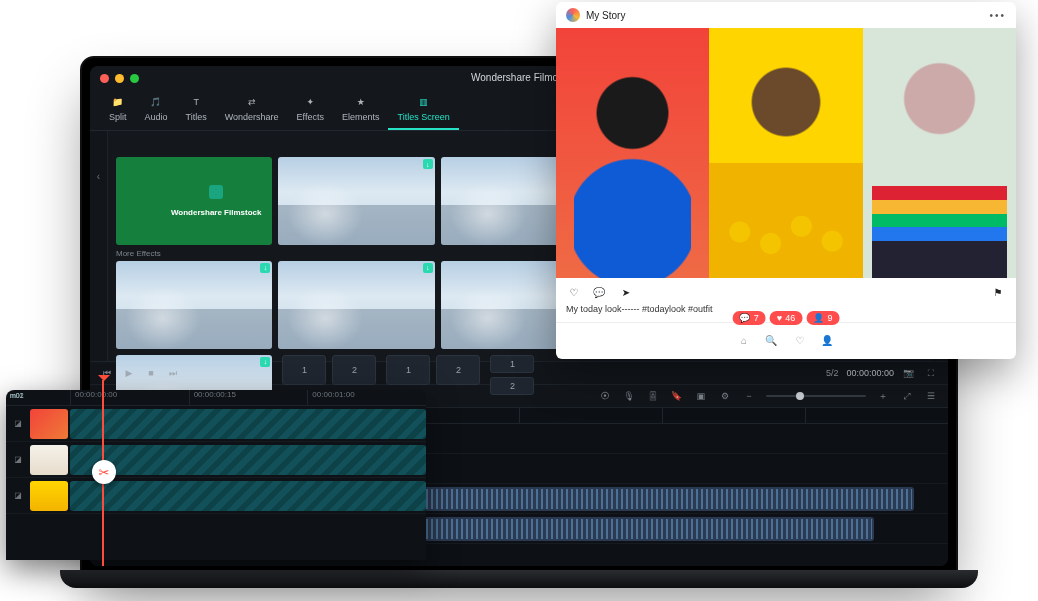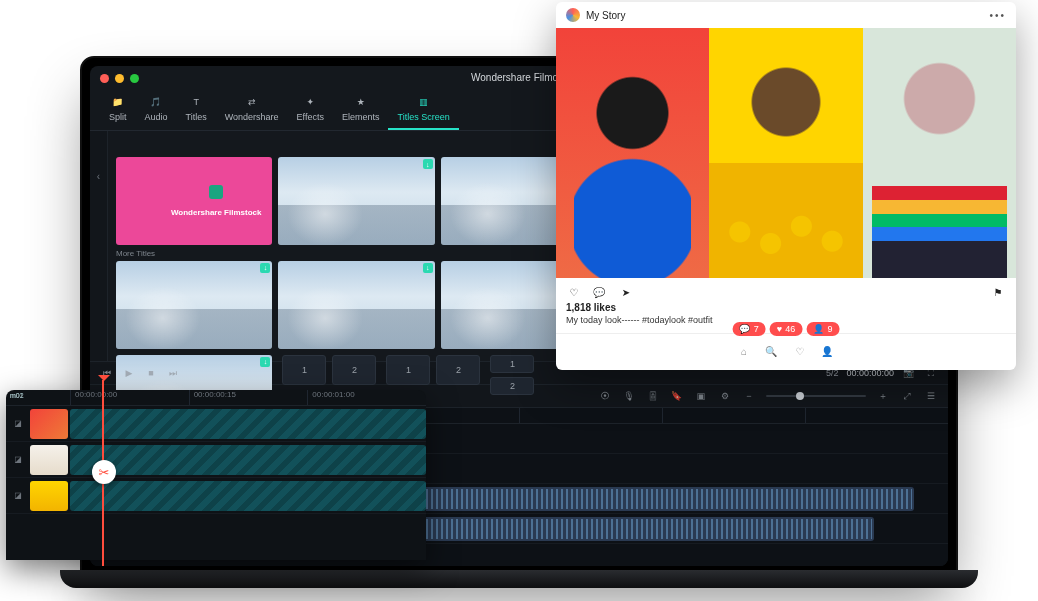--- a/index.html
+++ b/index.html
@@ -32,21 +32,21 @@
   .sidebar { width:18px; background:#12161b; border-right:1px solid #1d232a; }
   .sidebar2 { width:18px; background:#12161b; border-left:1px solid #1d232a;}
   .gallery { flex:1; padding:6px 8px; position:relative; }
   .search-row { display:flex; justify-content:flex-end; margin-bottom:4px;}
   .search { width:100px; background:#1a2027; border:1px solid #262d35; border-radius:3px; padding:2px 6px 2px 18px; font-size:9px; color:#aeb4bb; position:relative;}
   .search::before{content:"🔍"; position:absolute; left:4px; top:1px; font-size:9px; opacity:.6}
   .thumb-grid { display:grid; grid-template-columns: repeat(5, 1fr); gap:6px; }
   .thumb { aspect-ratio: 16/9; border-radius:3px; position:relative; overflow:hidden; background:linear-gradient(180deg,#b7cfe4 0%,#dde9f2 40%,#c2d6e6 100%); }
   .thumb::after{content:""; position:absolute; inset:0; background: radial-gradient(ellipse 40% 60% at 30% 65%, rgba(255,255,255,.5), transparent 60%), linear-gradient(180deg, transparent 55%, rgba(90,110,130,.4) 55%); }
   .thumb .badge{position:absolute;top:2px;right:2px;width:10px;height:10px;border-radius:2px;background:#2bd9b1;color:#fff;font-size:7px;display:flex;align-items:center;justify-content:center}
-  .filmstock { background:#ec4899; color:#fff; display:flex; flex-direction:column; align-items:center; justify-content:center; font-size:8px; font-weight:600; gap:9px; aspect-ratio:16/9; border-radius:3px;padding-left:44px;}
+  .filmstock { background:#15803d; color:#fff; display:flex; flex-direction:column; align-items:center; justify-content:center; font-size:8px; font-weight:600; gap:9px; aspect-ratio:16/9; border-radius:3px;padding-left:44px;}
   .filmstock .logo{width:14px;height:14px;background:#1aa580;border-radius:3px;position:relative}
   .more-eff{font-size:8px;color:#7d848c;margin:4px 0 3px}
 
   .layout-row { display:flex; gap:10px; margin-top:6px; align-items:flex-start;}
   .thumb-col { display:flex; flex-direction:column; gap:6px; width:calc((100% - 24px)/5); }
   .layout-cells{display:flex;gap:6px;}
   .cell{background:#1f2630;border:1px solid #2b333e;border-radius:3px;display:flex;align-items:center;justify-content:center;font-size:9px;color:#9aa1a9;width:44px;height:30px}
   .layout-pair { display:flex; flex-direction:column; gap:4px;}
 
   
@@ -187,21 +187,21 @@
           <div class="thumb">
               <span class="badge">↓</span>
             </div>
           <div class="thumb">
               <span class="badge">↓</span>
             </div>
           <div class="thumb">
               <span class="badge">↓</span>
             </div>
         </div>
-        <div class="more-eff">More Titles</div>
+        <div class="more-eff">More Effects</div>
         <div class="thumb-grid">
           <div class="thumb">
               <span class="badge">↓</span>
             </div>
           <div class="thumb">
               <span class="badge">↓</span>
             </div>
           <div class="thumb">
               <span class="badge">↓</span>
             </div>
@@ -367,21 +367,20 @@
         <div class="person p3" style="inset:8% 6% 0 6%"></div>
       </div>
   </div>
   <div class="actions">
     <span class="aicon">♡</span>
     <span class="aicon">💬</span>
     <span class="aicon">➤</span>
     <div class="grow"></div>
     <span class="aicon">⚑</span>
   </div>
-  <div class="likes">1,818 likes</div>
   <div class="caption">My today look------  #todaylook #outfit</div>
   <div class="engage">
     <div class="pill-row">
       <div class="pill">💬 <span>7</span></div>
       <div class="pill">♥ <span>46</span></div>
       <div class="pill">👤 <span>9</span></div>
     </div>
     <span class="eicon">⌂</span>
     <span class="eicon">🔍</span>
     <span class="eicon">♡</span>

